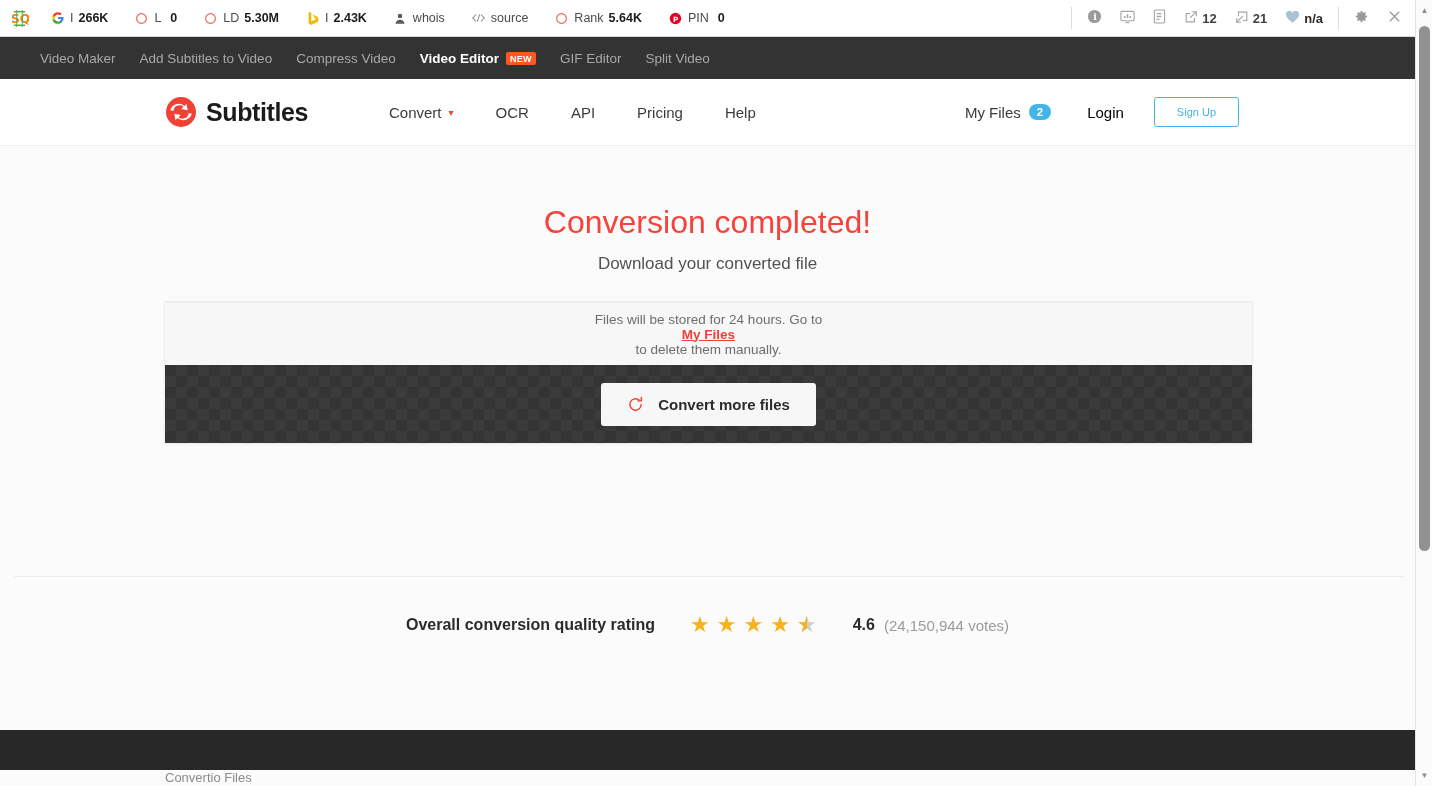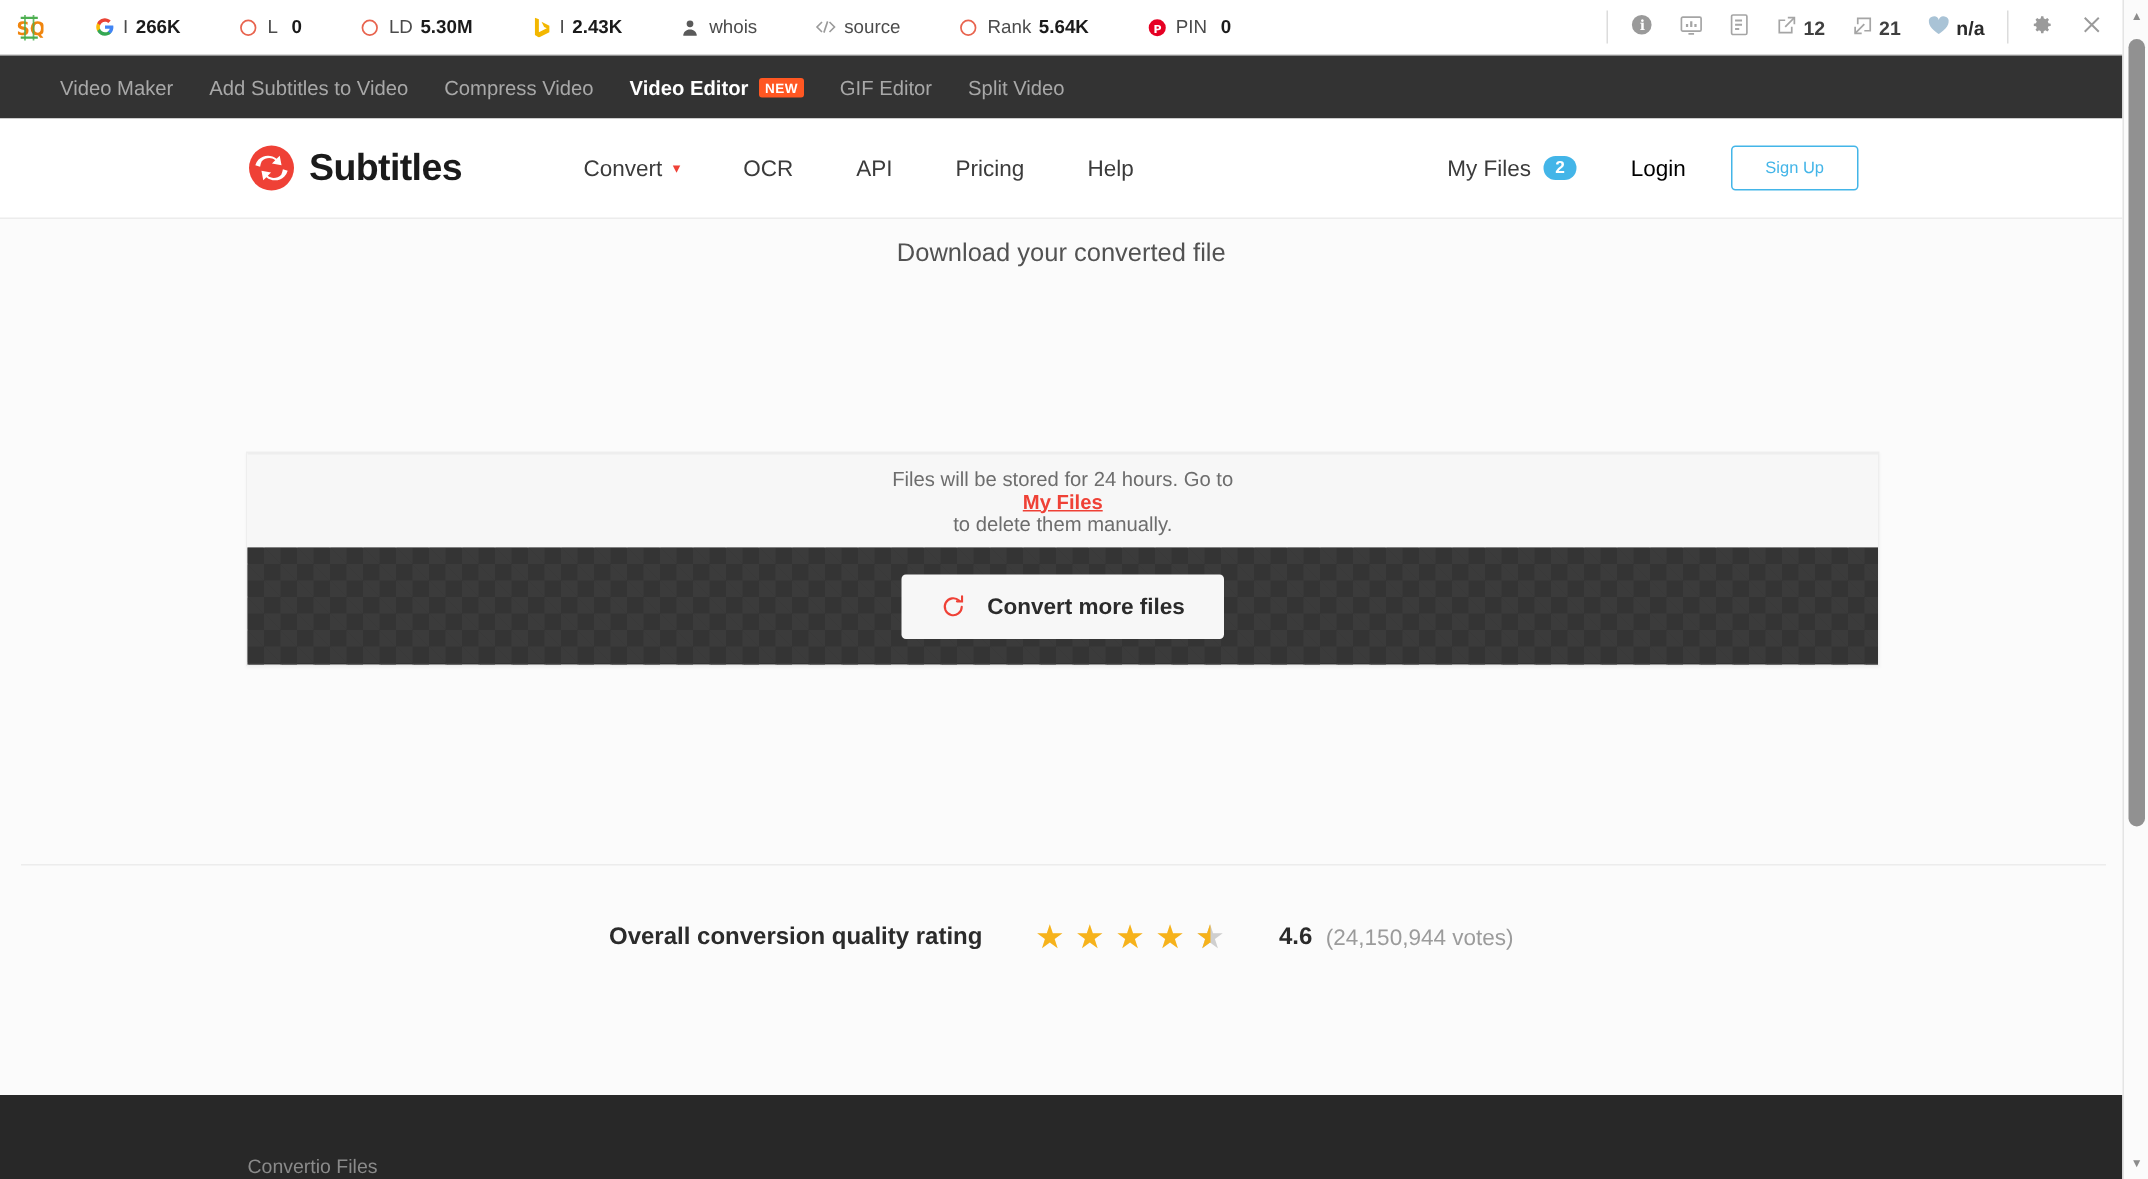--- a/index.html
+++ b/index.html
@@ -16,21 +16,21 @@
   .seo-bar {
     position: absolute; top: 0; left: 0;
     width: 1415px; height: 37px;
     background: #ffffff;
     border-bottom: 1px solid #d8d8d8;
     display: flex; align-items: center;
     padding-left: 8px;
     font-size: 12.5px;
     color: #333;
   }
-  .seo-left { display: flex; align-items: center; gap: 16px; }
+  .seo-left { display: flex; align-items: center; gap: 4px; }
   .seo-item {
     display: flex; align-items: center; gap: 5px;
     padding: 0 11px; height: 36px;
     white-space: nowrap;
     cursor: default;
   }
   .seo-item .ic { display: inline-flex; align-items: center; justify-content: center; width: 15px; height: 15px; flex: none; }
   .seo-item .lbl { color: #4b4b4b; font-size: 12.5px; }
   .seo-item .num { color: #1b1b1b; font-weight: bold; font-size: 12.5px; }
   .seo-logo { padding: 0 6px 0 2px; display:flex; align-items:center; }
@@ -201,21 +201,21 @@
   .rating-label { font-size: 16px; font-weight: bold; color: #2b2b2b; }
   .stars { display: flex; align-items: center; gap: 7px; margin-left: 35px; font-size: 22px; color: #f6b21b; line-height: 1; }
   .star-half { position: relative; display: inline-block; color: #cfcfcf; }
   .star-half i { position: absolute; left: 0; top: 0; width: 50%; overflow: hidden; color: #f6b21b; font-style: normal; }
   .rating-score { margin-left: 36px; font-size: 16px; font-weight: bold; color: #2b2b2b; }
   .rating-votes { margin-left: 9px; font-size: 15px; color: #9b9b9b; }
 
   
   .footer {
     position: absolute; top: 730px; left: 0;
-    width: 1415px; height: 56px;
+    width: 1415px; height: 40px;
     background: #282828;
   }
   .footer-text {
     position: absolute; left: 165px; top: 40px;
     font-size: 13px; color: #8a8a8a; white-space: nowrap;
   }
 </style>
 </head>
 <body>
 
@@ -459,20 +459,21 @@
         <span>My Files</span>
         <span class="pill">2</span>
       </a>
       <a href="#" class="login">Login</a>
       <button class="signup">Sign Up</button>
     </div>
   </header>
 
   <main class="main">
 
+    <h1 class="title">Conversion completed!</h1>
     <p class="subtitle">Download your converted file</p>
 
     <section class="card">
 
 
       <div class="notice">
         <span>Files will be stored for 24 hours. Go to </span>
           <a href="#">My Files</a>
           <span> to delete them manually.</span>
       </div>

